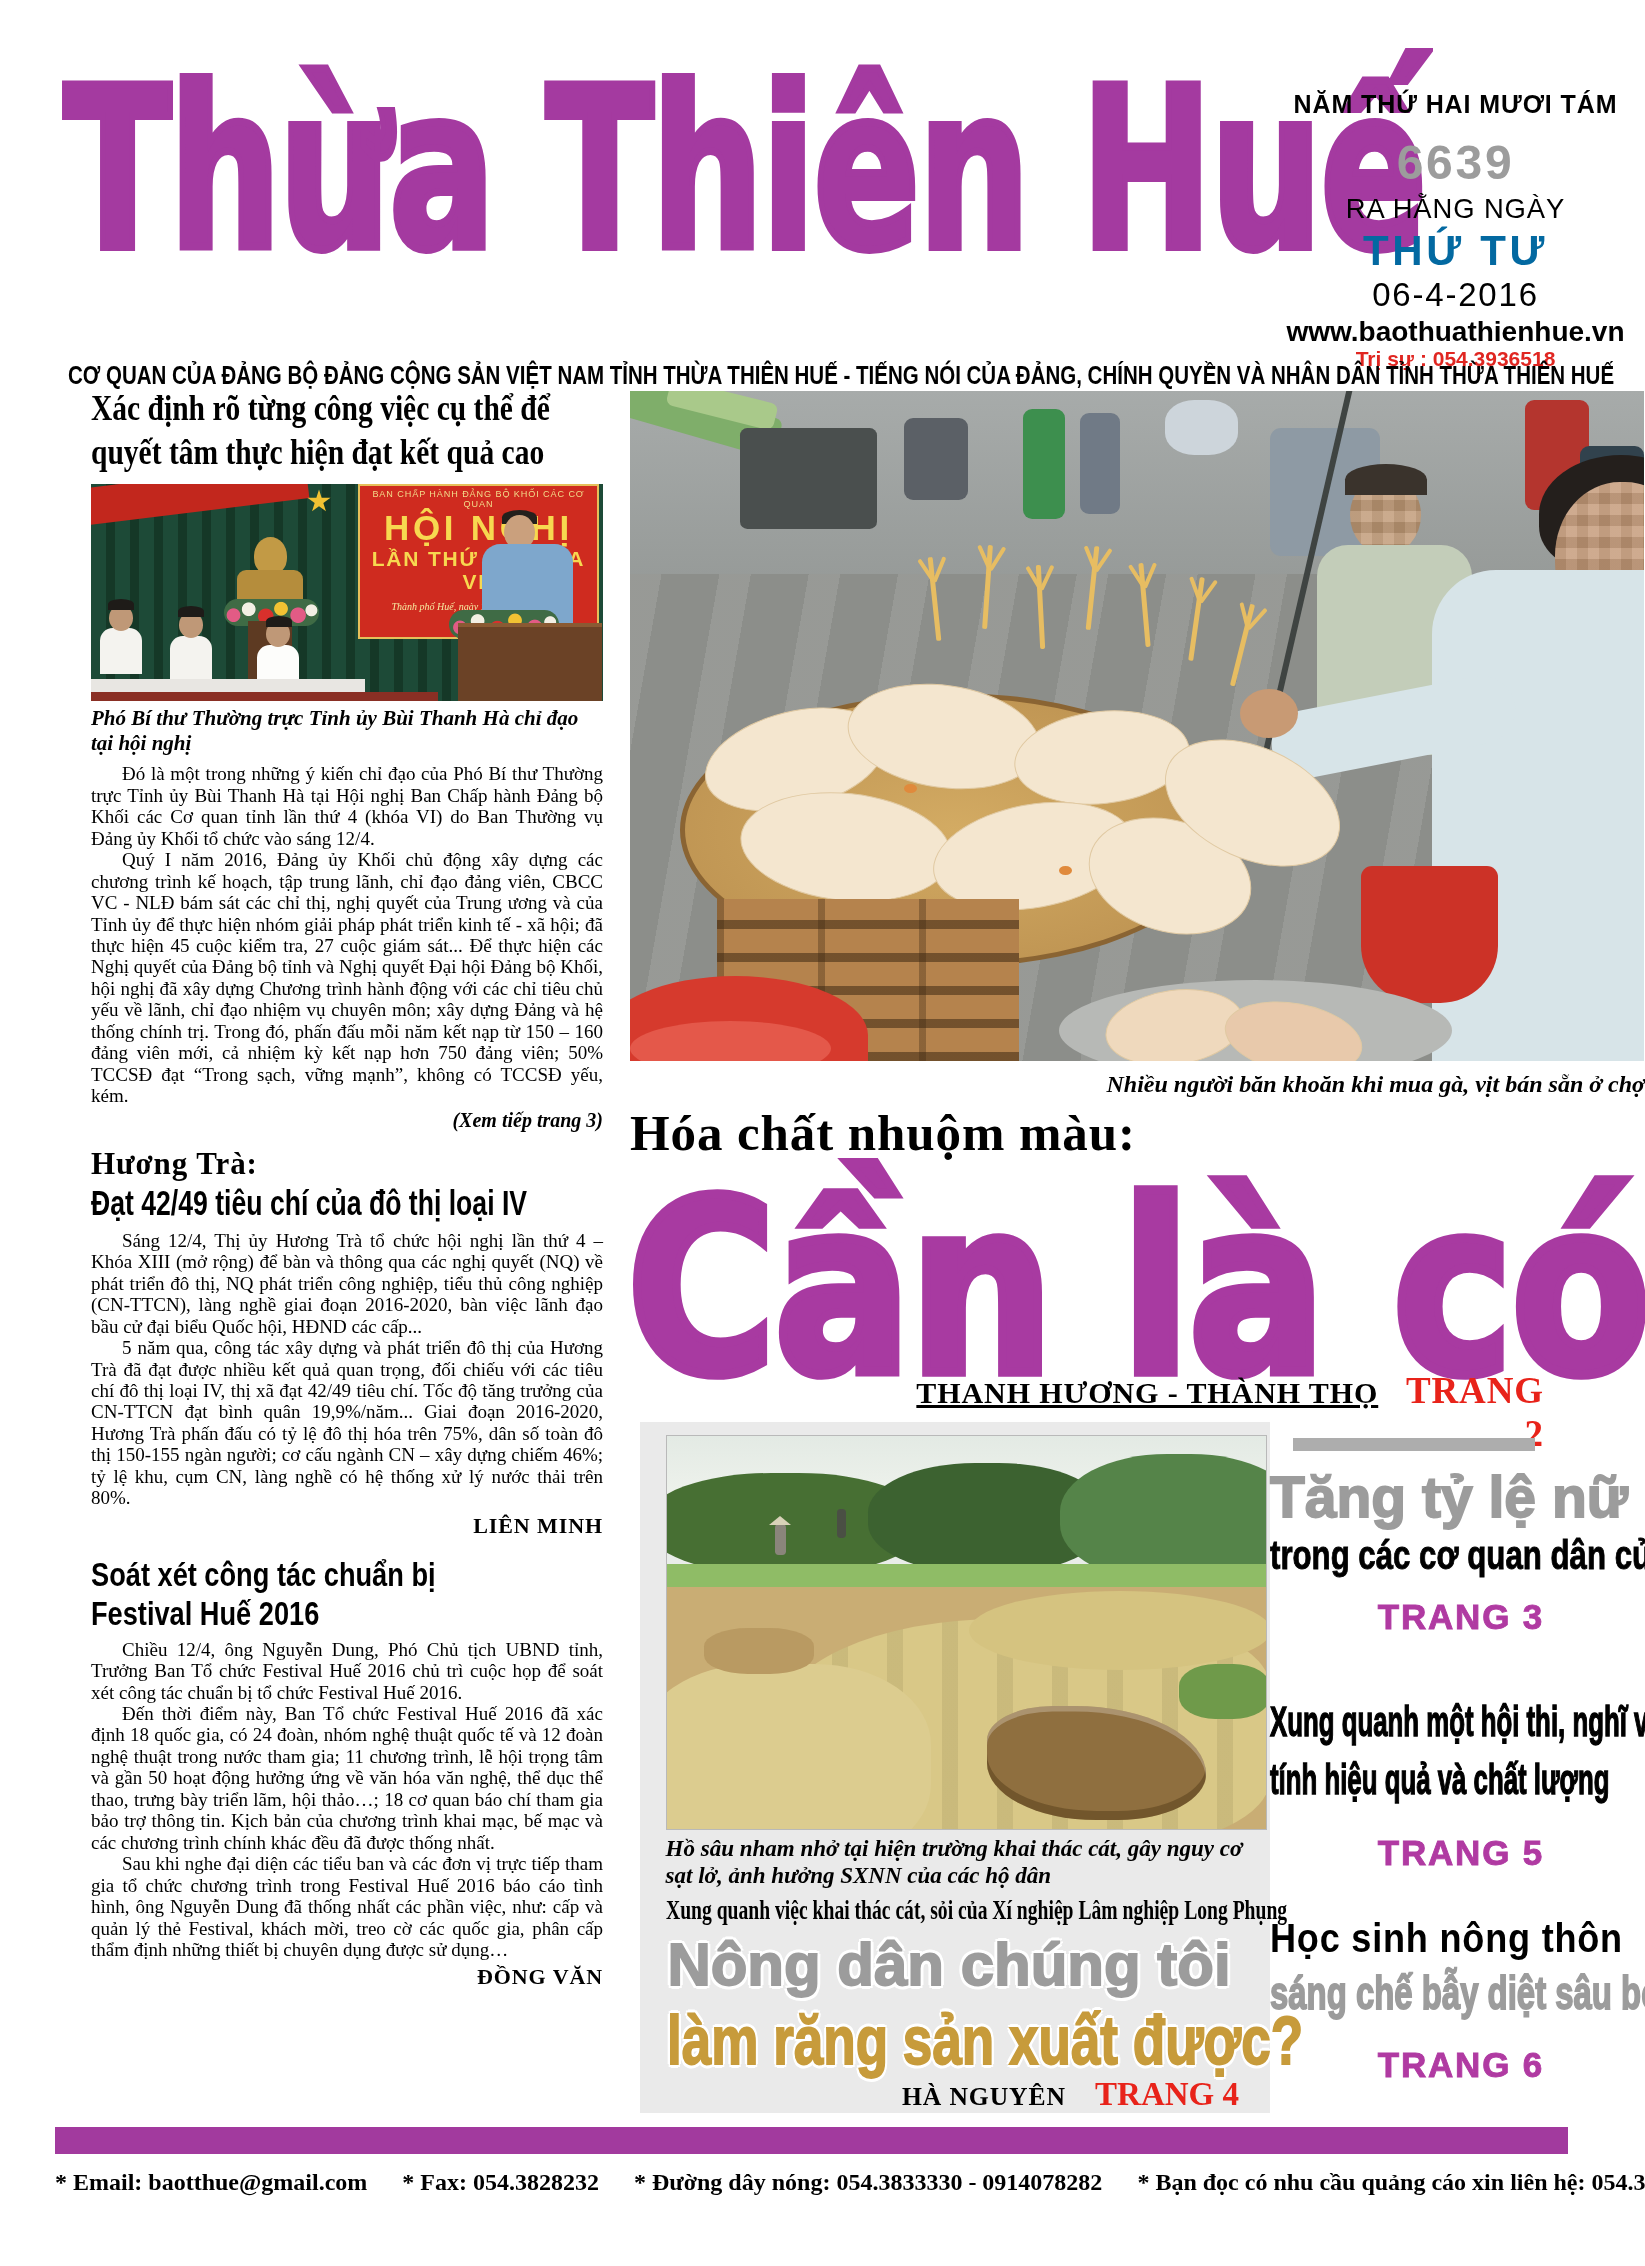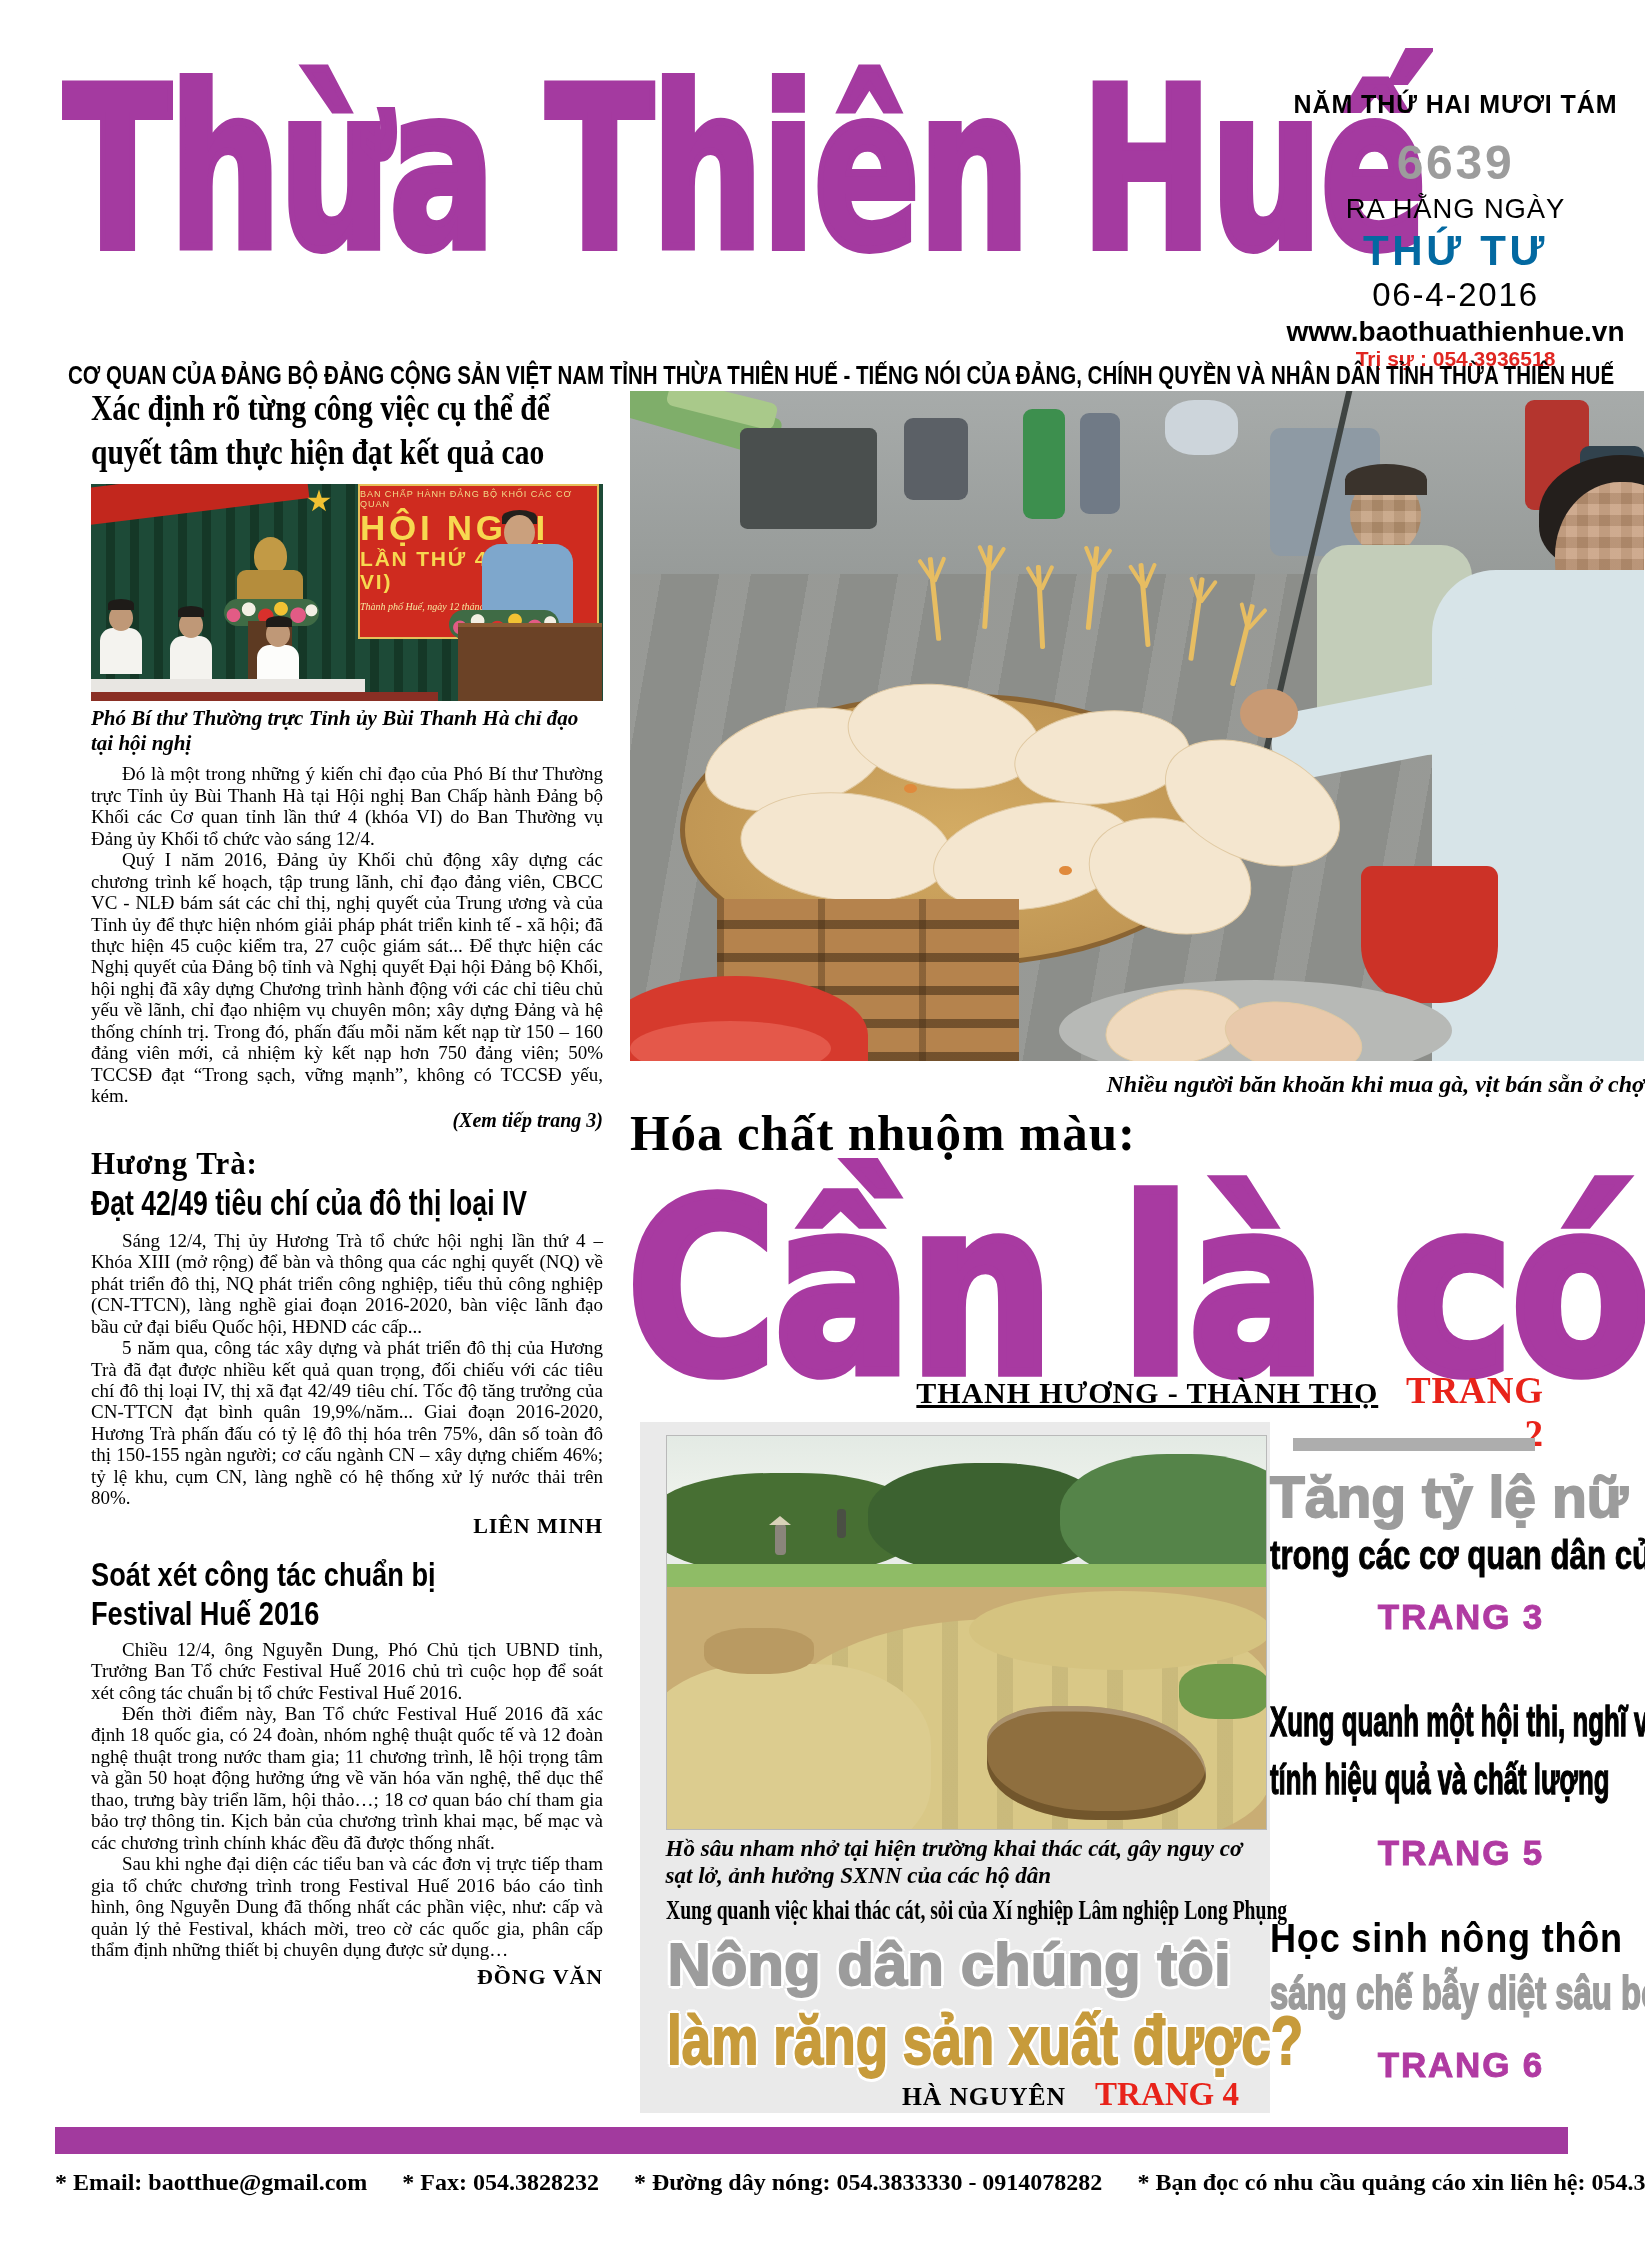--- a/index.html
+++ b/index.html
@@ -37,21 +37,21 @@
   .art2-h .cx{transform:scaleX(.76);width:132%;}
   .byline{font-size:22px;font-weight:bold;text-align:right;margin-top:3.7px;letter-spacing:0.9px;}
   .art3-h{font-family:"Liberation Sans",sans-serif;font-weight:bold;font-size:34px;line-height:1.15;margin-bottom:5.5px;}
   .art3-h .cx{transform:scaleX(.80);width:125%;}
 
   
   .photo-conf{position:relative;width:512px;height:217px;overflow:hidden;margin-top:9.1px;
     background:repeating-linear-gradient(90deg,#1d4a37 0 14.6px,#153827 14.6px 24px);}
   .conf-redslice{position:absolute;left:-11px;top:-9.1px;width:228px;height:37px;background:#c2271d;transform:rotate(-7deg);}
   .conf-board{position:absolute;left:267px;top:0;width:241px;height:155px;background:#cf2b1f;
-    border:2.7px solid #e6c05a;box-sizing:border-box;text-align:left;color:#f7d850;}
+    border:2.7px solid #e6c05a;box-sizing:border-box;text-align:center;color:#f7d850;}
   .conf-board .t0{font-size:9.1px;letter-spacing:0.9px;margin-top:2.7px;color:#f2dc8a;font-family:"Liberation Sans",sans-serif;}
   .conf-board .t1{font-size:35px;font-weight:bold;font-family:"Liberation Sans",sans-serif;letter-spacing:3.7px;line-height:1.1;}
   .conf-board .t2{font-size:21px;font-weight:bold;font-family:"Liberation Sans",sans-serif;letter-spacing:1.8px;line-height:1.1;}
   .conf-board .t3{font-size:10px;font-style:italic;margin-top:7.3px;color:#f7e9a0;}
   .conf-star{position:absolute;left:216px;top:5.5px;width:24px;height:24px;background:#f2c233;
     clip-path:polygon(50% 0,61% 35%,98% 35%,68% 57%,79% 91%,50% 70%,21% 91%,32% 57%,2% 35%,39% 35%);}
   .conf-bust-head{position:absolute;left:163px;top:53px;width:33px;height:38px;border-radius:50% 50% 45% 45%;background:#c29a45;}
   .conf-bust-chest{position:absolute;left:146px;top:86px;width:66px;height:31px;border-radius:9.1px 9.1px 0 0;background:#b58d3c;}
   .conf-pedestal{position:absolute;left:157px;top:137px;width:44px;height:80px;background:#5d3a22;}
   .flowers{position:absolute;border-radius:14.6px;

